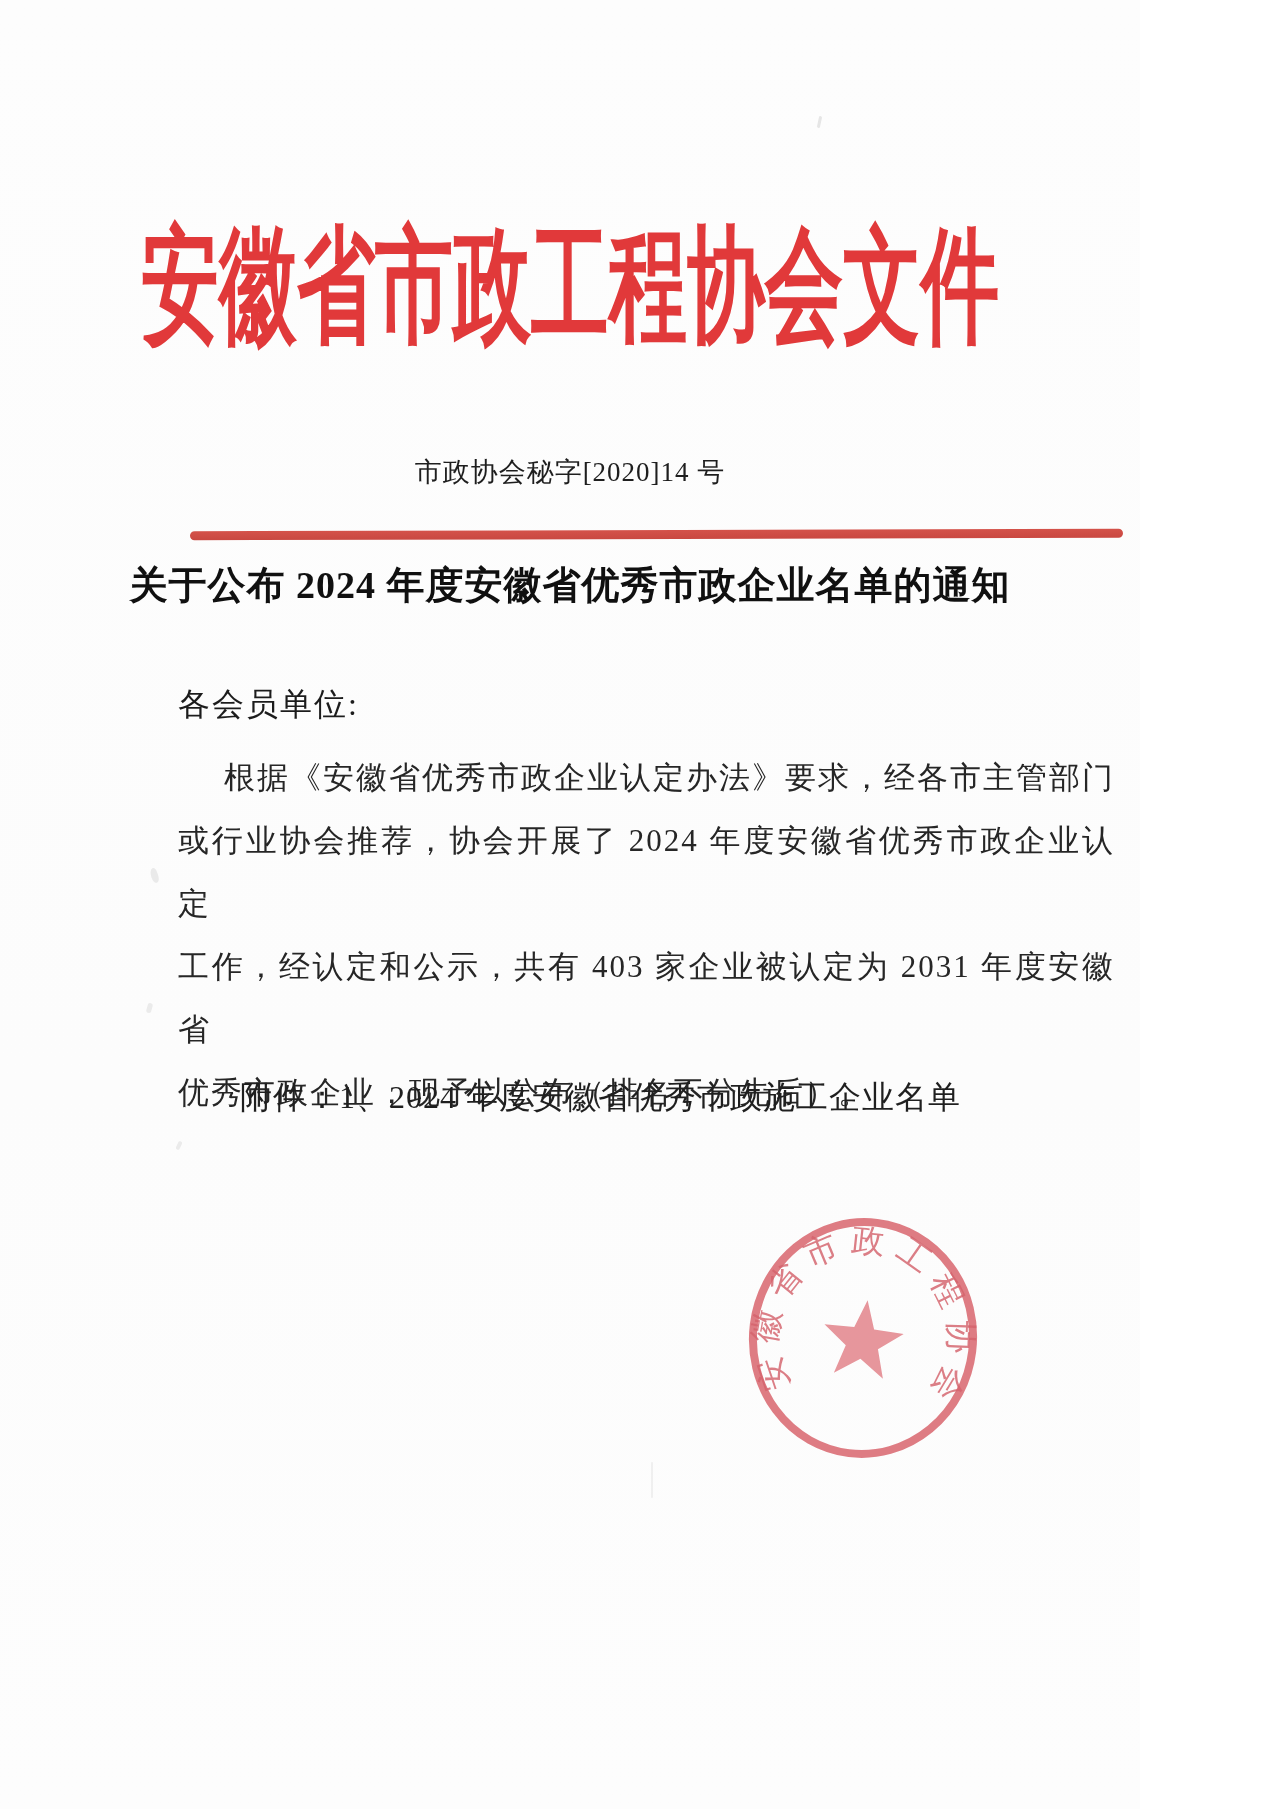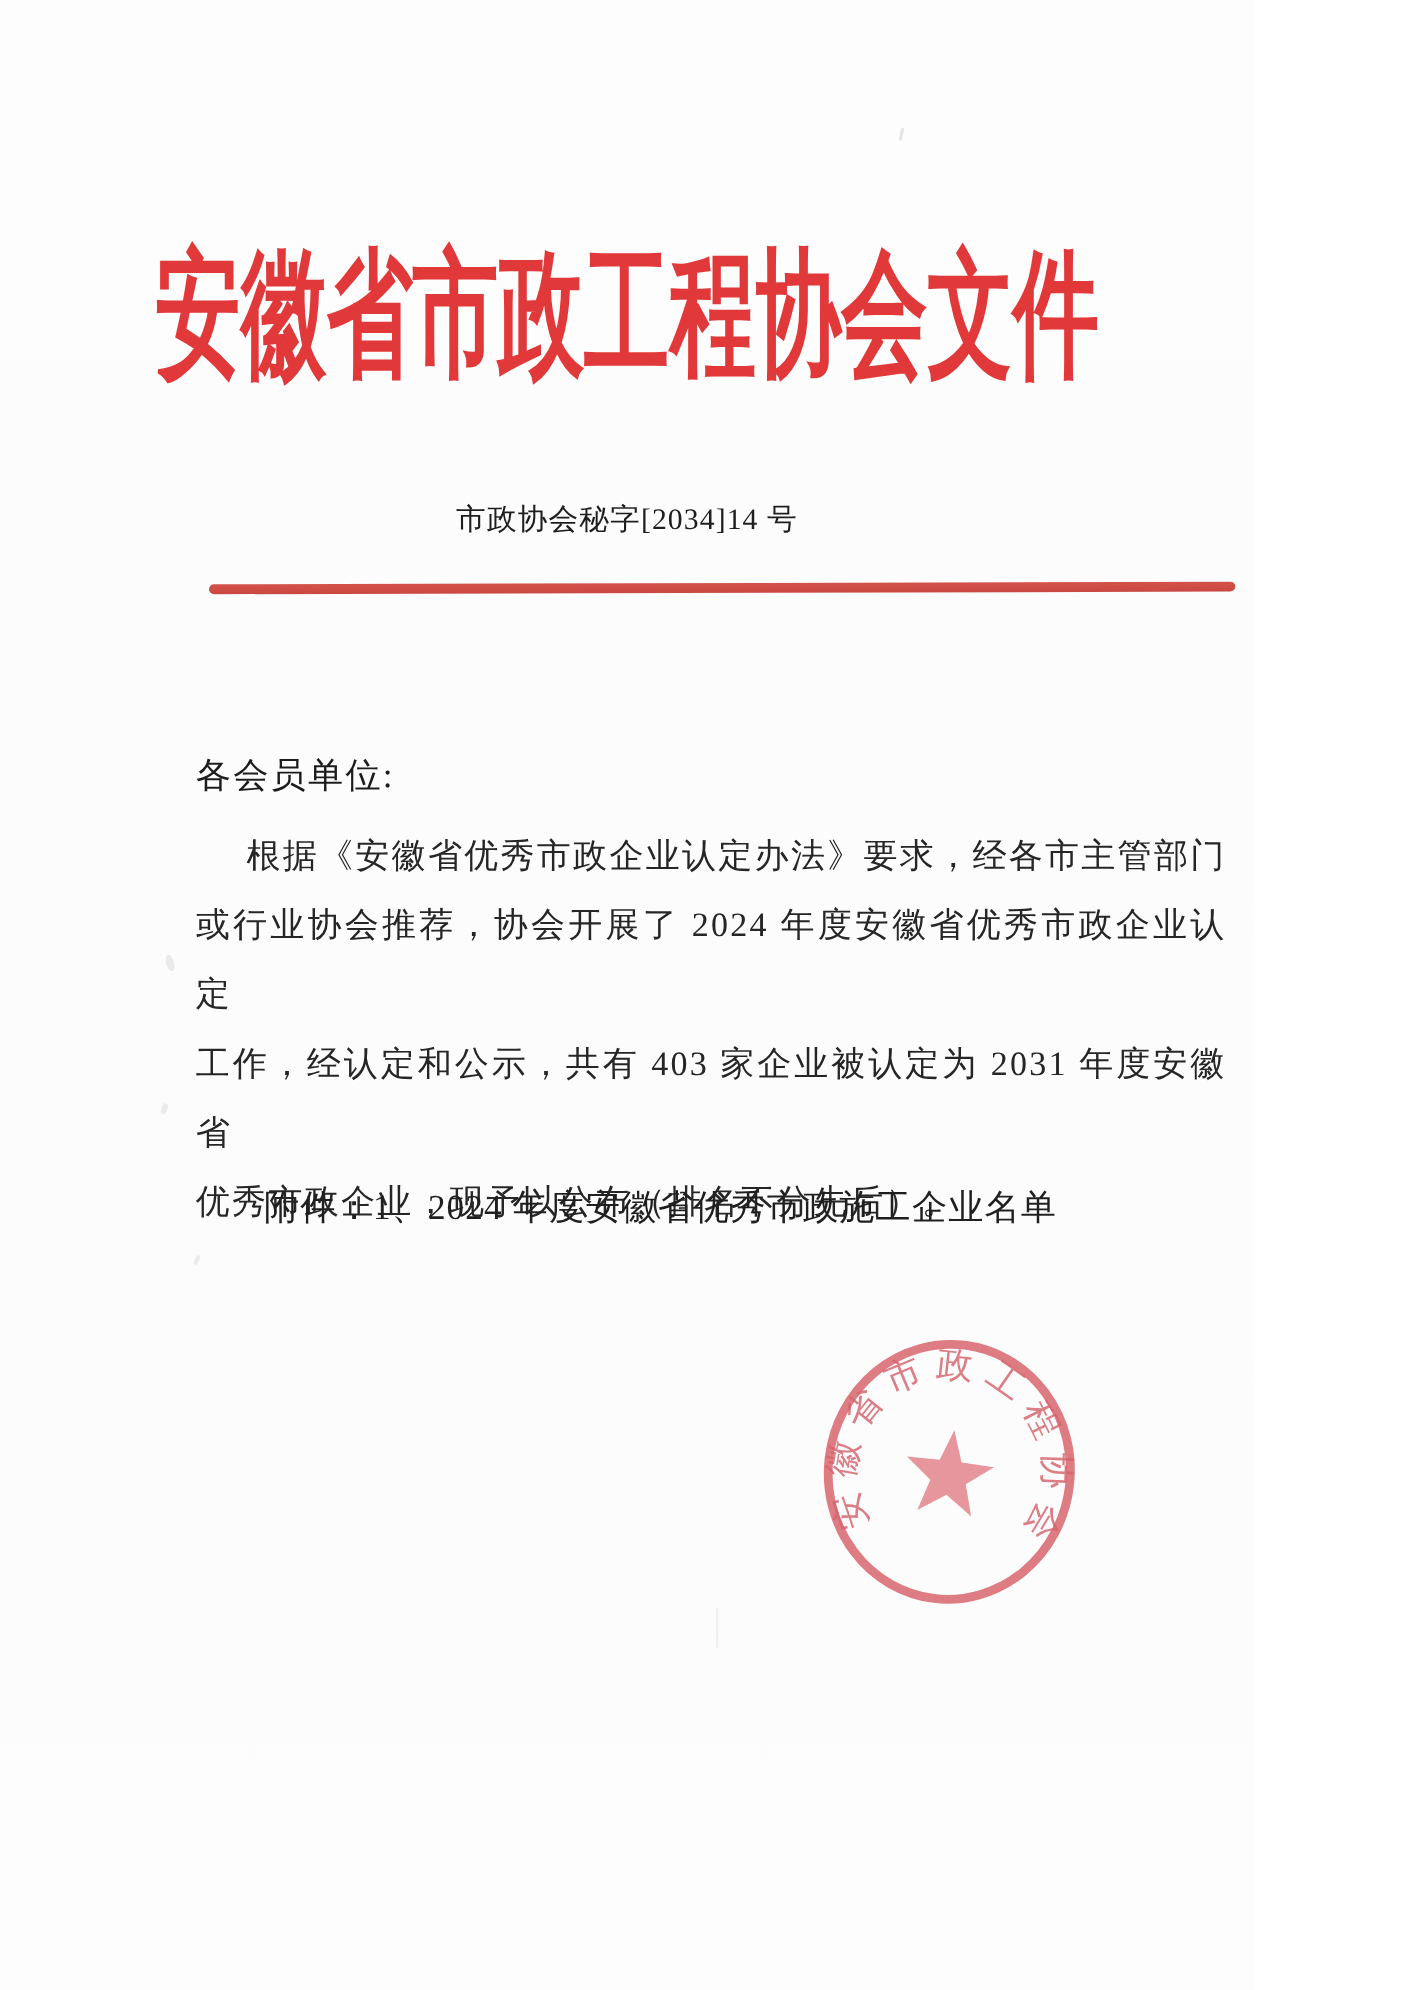--- a/index.html
+++ b/index.html
@@ -96,24 +96,25 @@
   .a4{left:177px;top:1141px;width:4px;height:9px;opacity:.25;transform:rotate(25deg);}
   .a5{left:651px;top:1462px;width:2px;height:36px;opacity:.18;}
 </style>
 </head>
 <body>
 
 <div class="page">
 
   <div class="org-title">安徽省市政工程协会文件</div>
 
-  <div class="doc-number">市政协会秘字[2034]14 号</div>
+  <div class="doc-number">市政协会秘字[2020]14 号</div>
 
   <div class="red-divider"></div>
 
+  <h1 class="notice-title">关于公布 2024 年度安徽省优秀市政企业名单的通知</h1>
 
   <div class="salutation">各会员单位:</div>
 
   <div class="body-text">
     <div class="body-line first">根据《安徽省优秀市政企业认定办法》要求，经各市主管部门</div>
     <div class="body-line">或行业协会推荐，协会开展了 2024 年度安徽省优秀市政企业认定</div>
     <div class="body-line">工作，经认定和公示，共有 403 家企业被认定为 2031 年度安徽省</div>
     <div class="body-line last">优秀市政企业，现予以公布（排名不分先后）。</div>
   </div>
 

